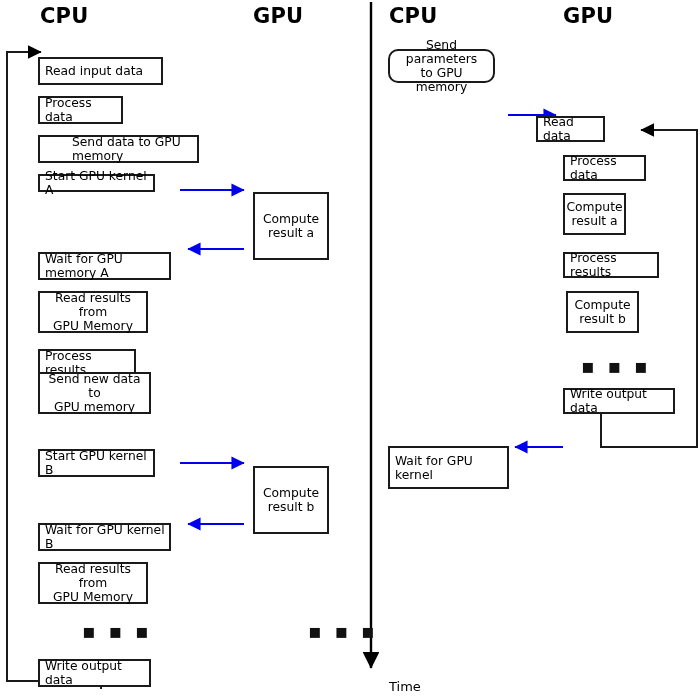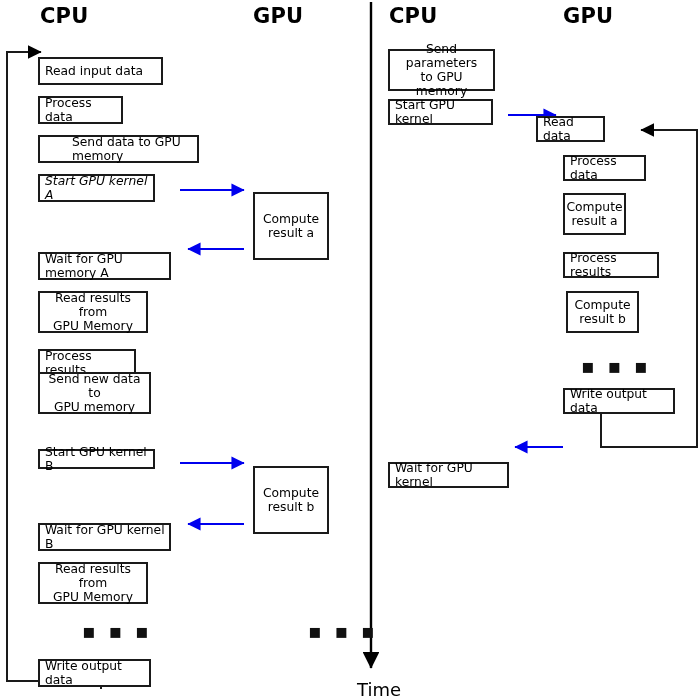--- a/index.html
+++ b/index.html
@@ -55,23 +55,24 @@
   svg.overlay {
     position: absolute;
     left: 0;
     top: 0;
     width: 700px;
     height: 700px;
     pointer-events: none;
   }
   .timelabel {
     position: absolute;
-    font-size: 18px;
+    font-size: 13px;
     color: #000000;
     white-space: nowrap;
+    margin-left: 32px;
   }
 </style>
 </head>
 <body>
 
 <div id="canvas">
 
   <svg class="overlay" viewBox="0 0 700 700">
     <defs>
       <marker id="blueArrow" viewBox="0 0 10 10" refX="9.5" refY="5" markerWidth="6" markerHeight="6" orient="auto-start-reverse">
@@ -122,33 +123,33 @@
 
   <div class="hdr" style="left:40px; top:4px;">CPU</div>
   <div class="hdr" style="left:253px; top:4px;">GPU</div>
 
   <div class="box left-align" style="left:38px; top:57px; width:125px; height:28px;">Read input data</div>
 
   <div class="box left-align" style="left:38px; top:96px; width:85px; height:28px;">Process data</div>
 
   <div class="box left-align" style="left:38px; top:135px; width:161px; height:28px;padding-left:32px;">Send data to GPU memory</div>
 
-  <div class="box left-align" style="left:38px; top:174px; width:117px; height:28px;font-style:italic;">Start GPU kernel A</div>
+  <div class="box left-align" style="left:38px; top:174px; width:117px; height:18px;">Start GPU kernel A</div>
 
   <div class="box left-align" style="left:38px; top:252px; width:133px; height:28px;">Wait for GPU memory A</div>
 
   <div class="box" style="left:38px; top:291px; width:110px; height:42px;">Read results from
 GPU Memory</div>
 
   <div class="box left-align" style="left:38px; top:349px; width:98px; height:28px;">Process results</div>
 
   <div class="box" style="left:38px; top:372px; width:113px; height:42px;">Send new data to
 GPU memory</div>
 
-  <div class="box left-align" style="left:38px; top:449px; width:117px; height:20px;">Start GPU kernel B</div>
+  <div class="box left-align" style="left:38px; top:449px; width:117px; height:28px;">Start GPU kernel B</div>
 
   <div class="box left-align" style="left:38px; top:523px; width:133px; height:28px;">Wait for GPU kernel B</div>
 
   <div class="box" style="left:38px; top:562px; width:110px; height:42px;">Read results from
 GPU Memory</div>
 
   <div class="box left-align" style="left:38px; top:659px; width:113px; height:28px;">Write output data</div>
 
   <div class="box" style="left:253px; top:192px; width:76px; height:68px;">Compute
 result a</div>
@@ -156,26 +157,25 @@
   <div class="box" style="left:253px; top:466px; width:76px; height:68px;">Compute
 result b</div>
 
   <div class="dots" style="left:82px; top:621px;">▪ ▪ ▪</div>
 
   <div class="dots" style="left:308px; top:621px;">▪ ▪ ▪</div>
 
   <div class="hdr" style="left:389px; top:4px;">CPU</div>
   <div class="hdr" style="left:563px; top:4px;">GPU</div>
 
-  <div class="box" style="left:388px; top:49px; width:107px; height:42px;">Send parameters
+  <div class="box" style="left:388px; top:49px; width:107px; height:34px;border-radius:10px;">Send parameters
 to GPU memory</div>
 
-  <div class="box left-align" style="left:388px; top:99px; width:105px; height:26px;">Start GPU kernel</div>
 
-  <div class="box left-align" style="left:388px; top:462px; width:121px; height:26px;">Wait for GPU kernel</div>
+  <div class="box left-align" style="left:388px; top:446px; width:121px; height:43px;">Wait for GPU kernel</div>
 
   <div class="box left-align" style="left:536px; top:116px; width:69px; height:26px;">Read data</div>
 
   <div class="box left-align" style="left:563px; top:155px; width:83px; height:26px;">Process data</div>
 
   <div class="box" style="left:563px; top:193px; width:63px; height:42px;">Compute
 result a</div>
 
   <div class="box left-align" style="left:563px; top:252px; width:96px; height:26px;">Process results</div>
 

